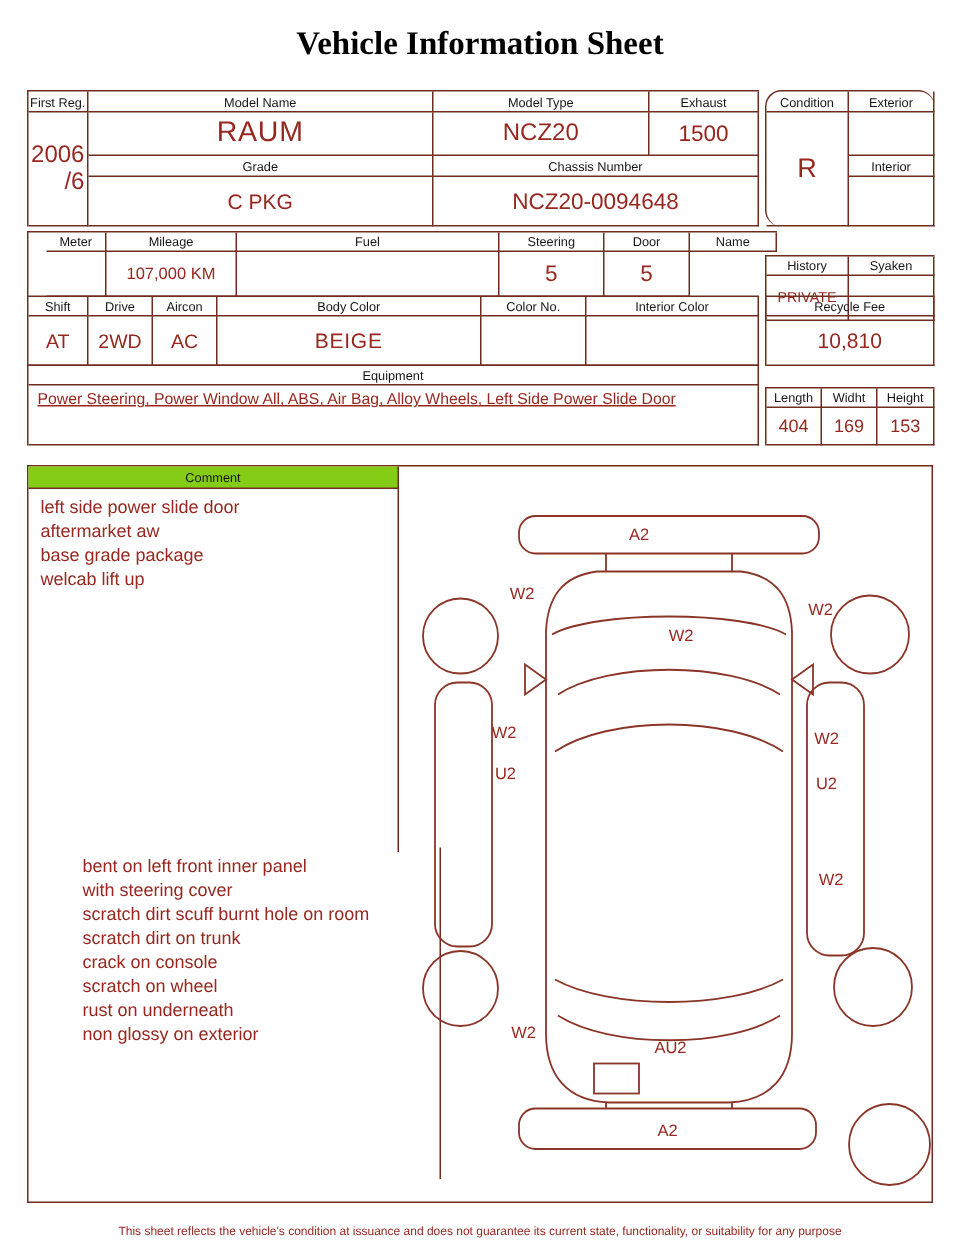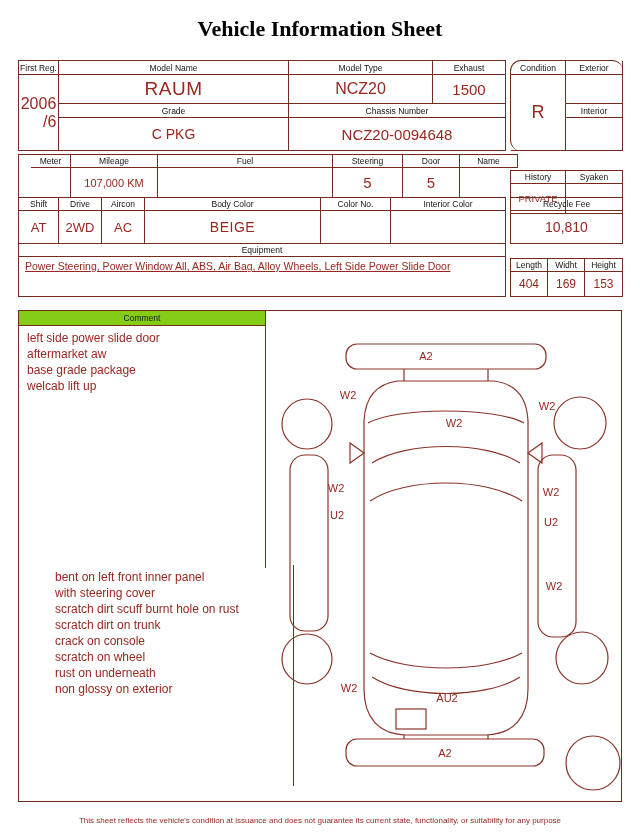--- a/index.html
+++ b/index.html
@@ -113,21 +113,21 @@
   <div class="pane-h" style="left:0;top:0;width:247px;height:15px;">Comment</div>
   <div class="pane-t" style="left:0;top:15px;width:247px;height:242px;">
     <div>left side power slide door</div>
     <div>aftermarket aw</div>
     <div>base grade package</div>
     <div>welcab lift up</div>
   </div>
   <div class="pane-t" style="left:0;top:254px;width:247px;height:221px;margin-left:28px;">
     <div>bent on left front inner panel</div>
     <div>with steering cover</div>
-    <div>scratch dirt scuff burnt hole on rust</div>
+    <div>scratch dirt scuff burnt hole on room</div>
     <div>scratch dirt on trunk</div>
     <div>crack on console</div>
     <div>scratch on wheel</div>
     <div>rust on underneath</div>
     <div>non glossy on exterior</div>
   </div>
 
   <div style="position:absolute;left:247px;top:0;width:357px;height:492px;">
     <svg viewBox="0 0 357 492" width="357" height="492">
       <g fill="none" stroke="#8a3528" stroke-width="1.2">

